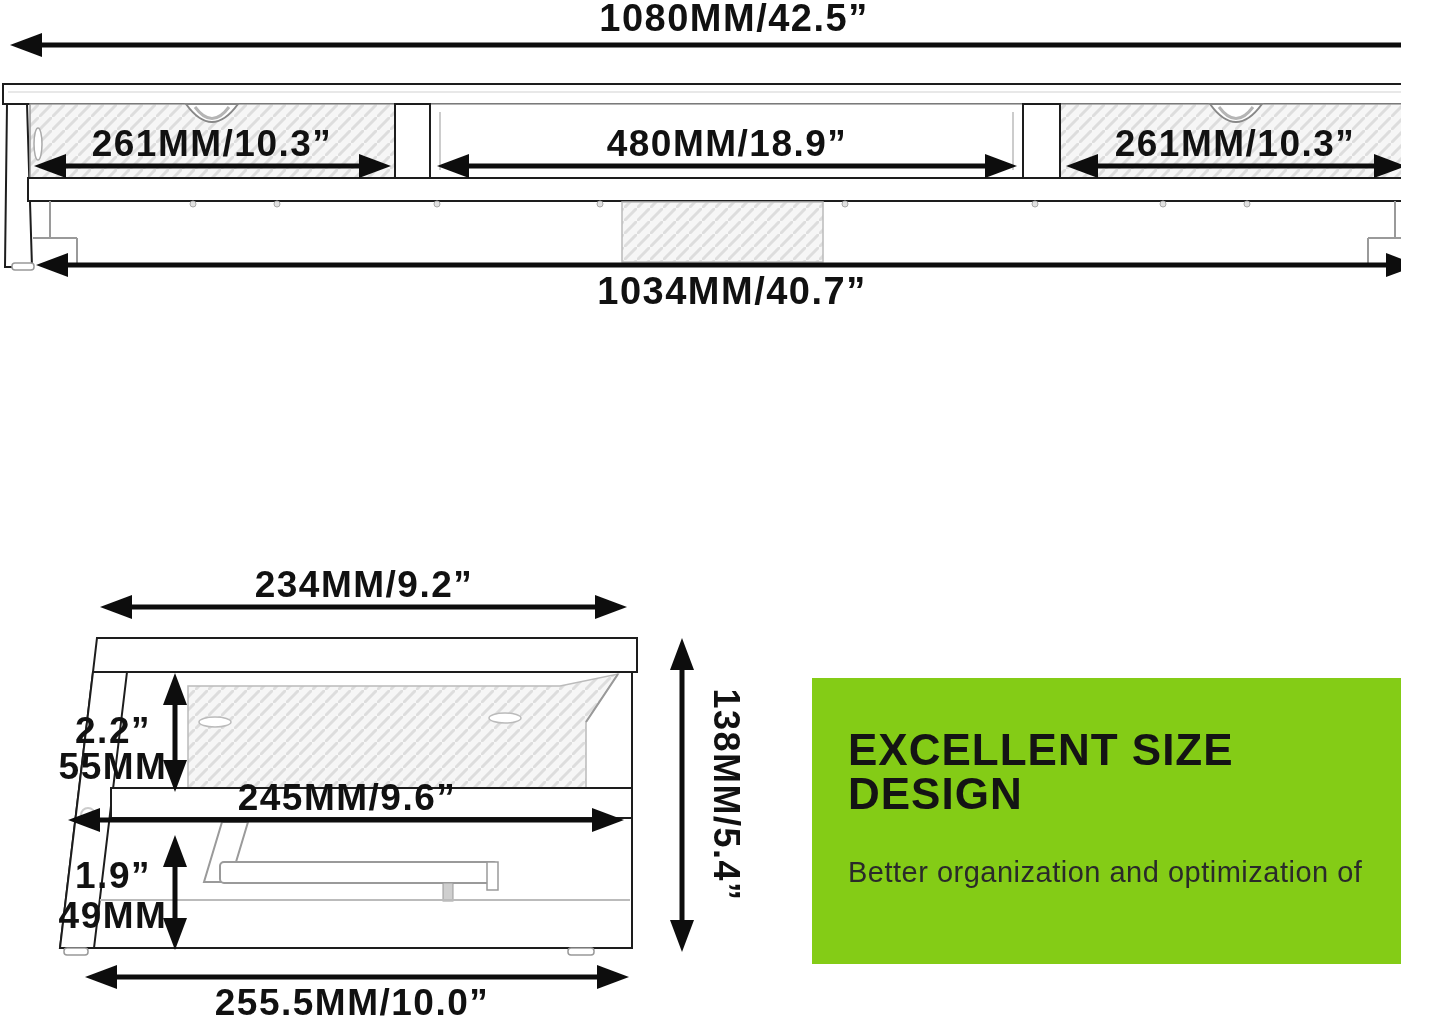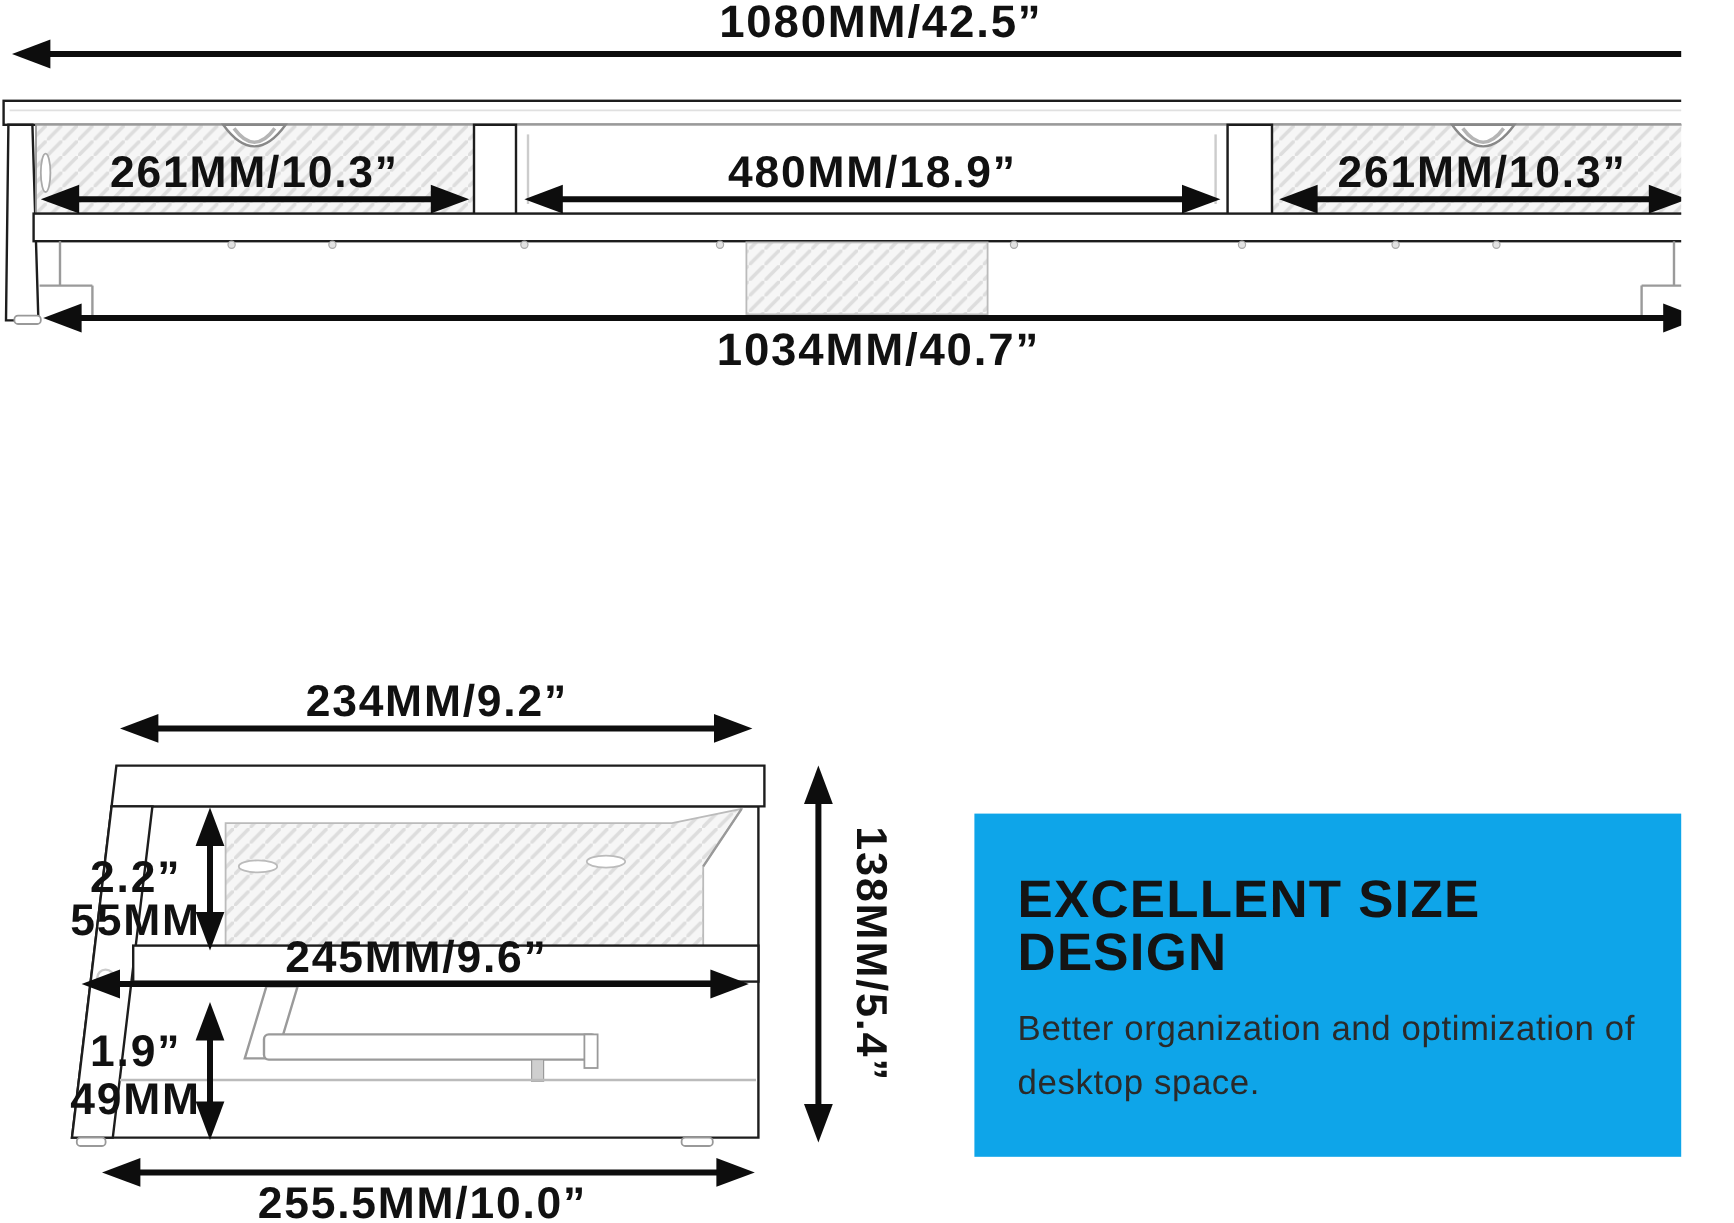--- a/index.html
+++ b/index.html
@@ -17,21 +17,21 @@
   }
   .info-box{
     position:absolute;left:812px;top:678px;width:600px;height:286px;
     box-sizing:border-box;padding:36px 30px 0 36px;
   }
   .info-title{
     font-size:44px;font-weight:800;color:#141414;letter-spacing:1px;
     margin:14px 0 0 0;line-height:1;
   }
   .info-body{
-    margin-top:20px;font-size:29px;color:#2a2a2a;line-height:45px;letter-spacing:0.5px;
+    margin-top:34px;font-size:29px;color:#2a2a2a;line-height:45px;letter-spacing:0.5px;
   }
   .load-value{font-weight:bold;color:#161616;margin-left:14px;letter-spacing:0.5px;}
 </style>
 </head>
 <body>
 
 <div class="stage">
 
   <svg id="front-view" width="1445" height="330" viewBox="0 0 1445 330">
     <defs>
@@ -207,21 +207,20 @@
     <text class="dim-label" x="714" y="235" font-size="36" text-anchor="middle" transform="rotate(90 714 235)">138MM/5.4”</text>
 
     <g stroke="#0d0d0d" fill="#0d0d0d">
       <line x1="111" y1="417" x2="603" y2="417" stroke-width="5"></line>
       <polygon points="85,417 117,405 117,429" stroke="none"></polygon>
       <polygon points="629,417 597,405 597,429" stroke="none"></polygon>
     </g>
     <text class="dim-label" x="352" y="455" font-size="37" text-anchor="middle">255.5MM/10.0”</text>
   </svg>
 
-  <div class="info-box" style="background: #0ea5e9; color: rgb(17, 17, 17);">
+  <div class="info-box" style="background: #84cc16; color: rgb(17, 17, 17);">
     <div class="info-title">EXCELLENT SIZE DESIGN</div>
     <div class="info-body">
       <div>Better organization and optimization of</div>
-      <div>desktop space.</div>
     </div>
   </div>
 
 </div>
 
 </body></html>

